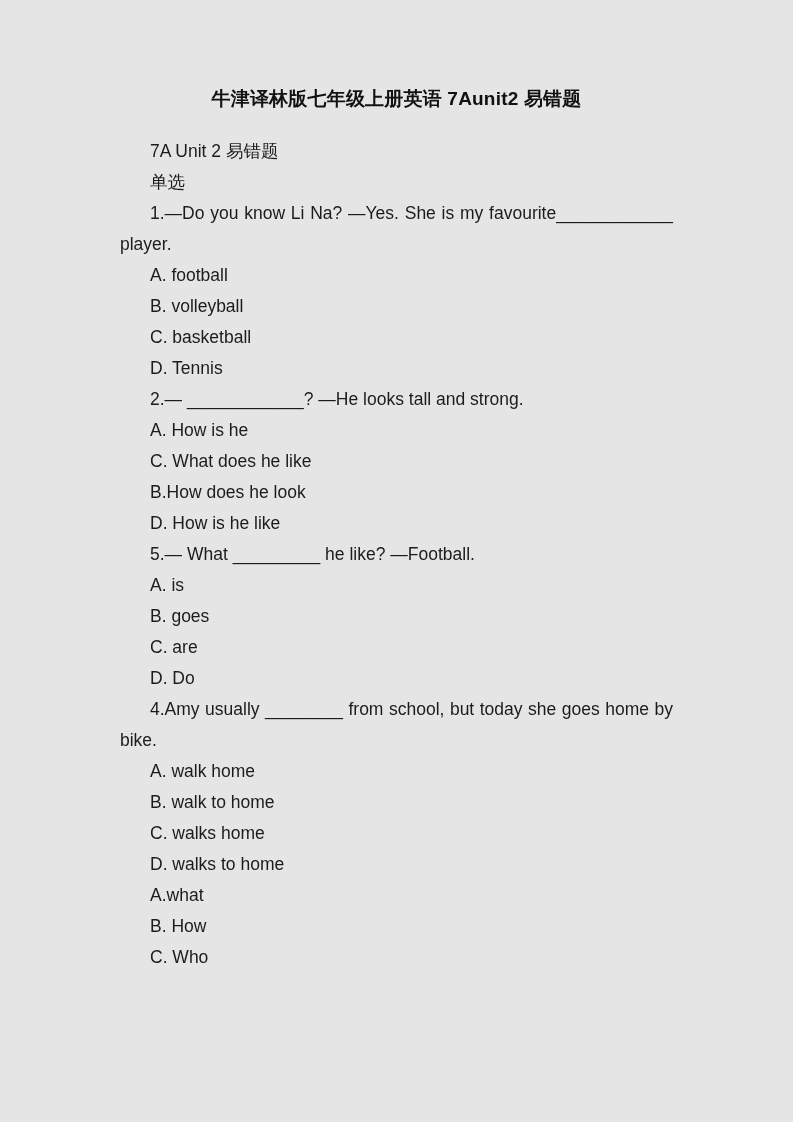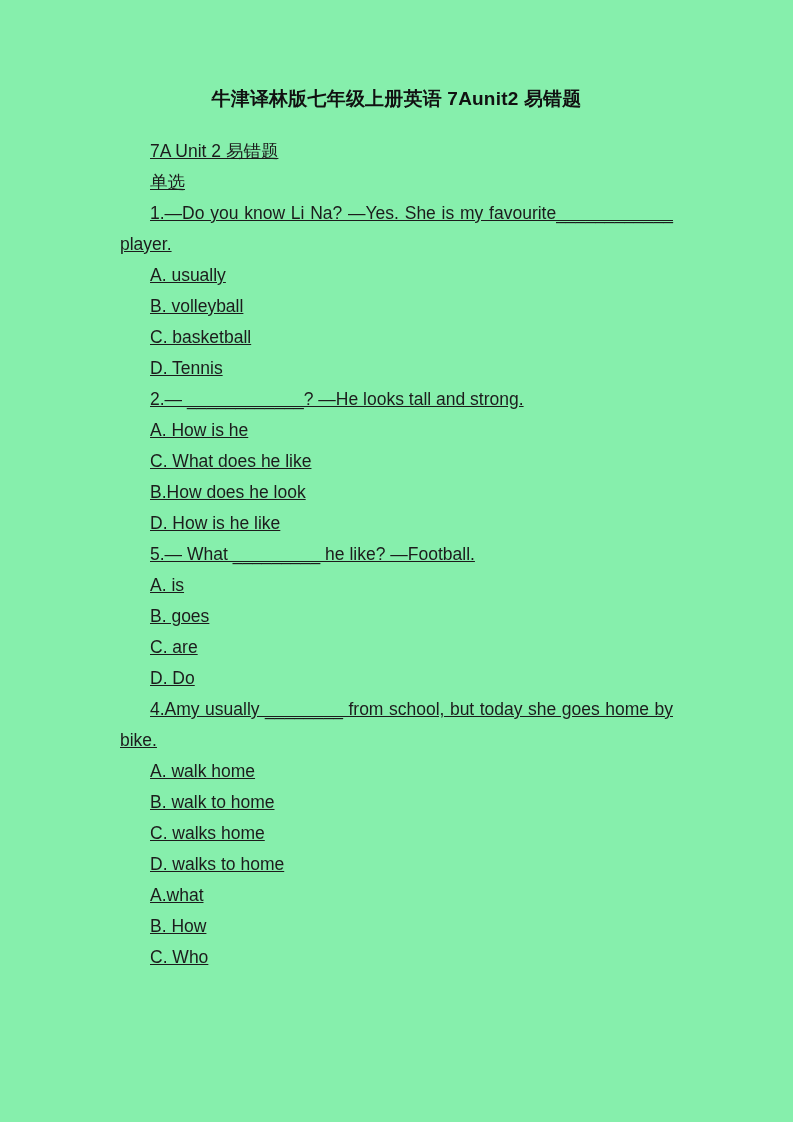--- a/index.html
+++ b/index.html
@@ -16,21 +16,21 @@
     color: #1c1c1c;
     -webkit-font-smoothing: antialiased;
   }
 
   .page {
     position: absolute;
     left: 0;
     top: 0;
     width: 793px;
     height: 1122px;
-    background: #86efac;
+    background: #e5e5e5;
   }
 
   
   .column {
     position: absolute;
     left: 120px;
     top: 84px;
     width: 553px;
   }
 
@@ -49,21 +49,20 @@
     font-size: 17.5px;
     line-height: 31px;
   }
 
   
   .line {
     margin: 0;
     text-indent: 30px;
     text-align: left;
     word-spacing: normal;
-    text-decoration: underline;
   }
 
   
   .line.justify {
     text-align: justify;
     text-align-last: left;
   }
 </style>
 </head>
 <body>
@@ -73,21 +72,21 @@
 
     <h1 class="doc-title">牛津译林版七年级上册英语 7Aunit2 易错题</h1>
 
     <div class="body-block">
 
       <p class="line">7A Unit 2 易错题</p>
 
       <p class="line">单选</p>
 
       <p class="line justify">1.—Do you know Li Na? —Yes. She is my favourite____________ player.</p>
-      <p class="line">A. usually</p>
+      <p class="line">A. football</p>
       <p class="line">B. volleyball</p>
       <p class="line">C. basketball</p>
       <p class="line">D. Tennis</p>
 
       <p class="line">2.— ____________? —He looks tall and strong.</p>
       <p class="line">A. How is he</p>
       <p class="line">C. What does he like</p>
       <p class="line">B.How does he look</p>
       <p class="line">D. How is he like</p>
 

